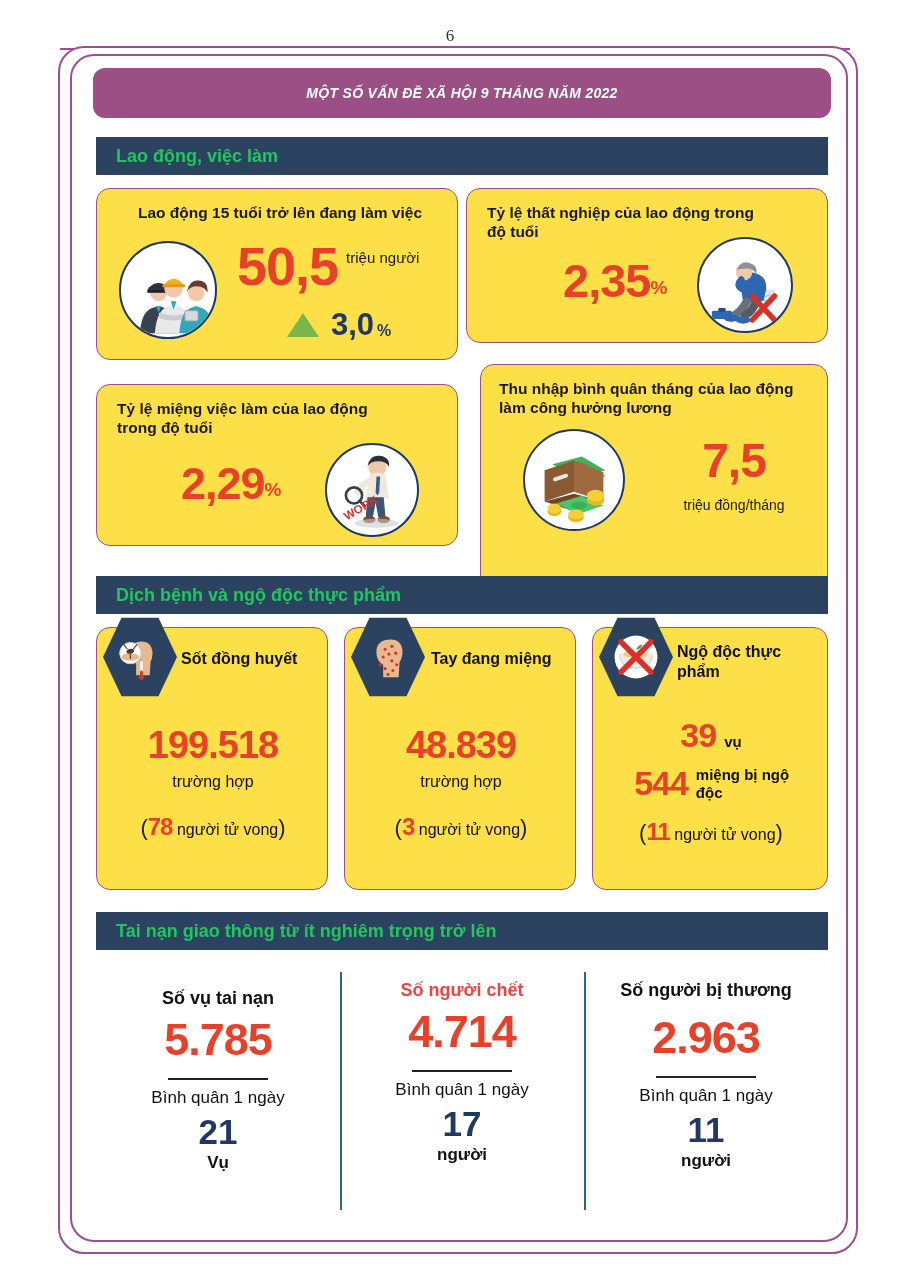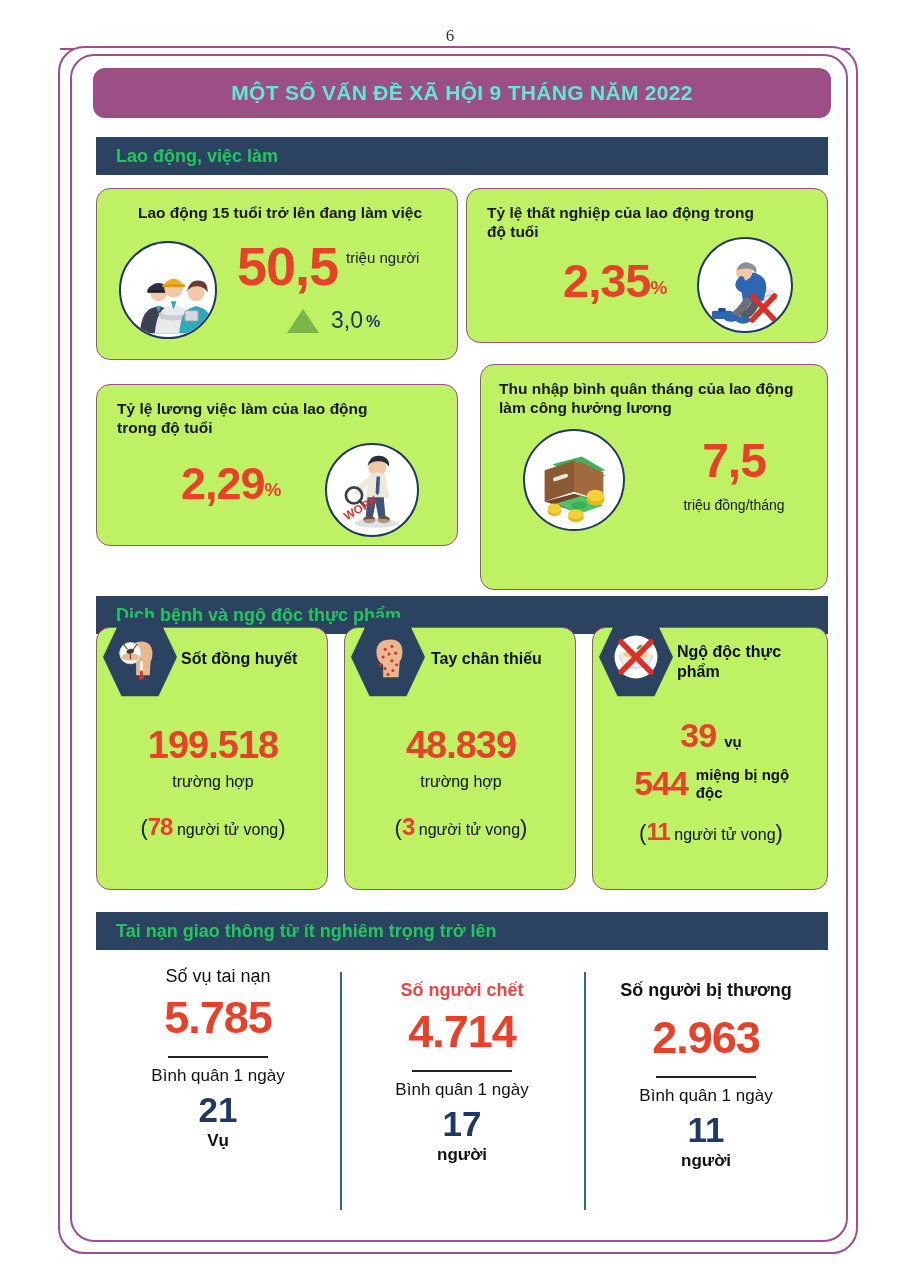--- a/index.html
+++ b/index.html
@@ -33,32 +33,32 @@
 
   .content { position: absolute; left: 70px; top: 54px; width: 778px; height: 1188px; }
 
   
   .title-banner {
     position: absolute; left: 23px; top: 14px; width: 738px; height: 50px;
     background: #9B4F85; border-radius: 12px;
     display: flex; align-items: center; justify-content: center;
   }
   .title-banner .t {
-    color: #5eead4; font-weight: bold; font-size: 21px; letter-spacing: .3px;
+    color: #ffffff; font-weight: bold; font-size: 14px; letter-spacing: .3px; font-style: italic;
   }
 
   
   .sec-head {
     position: absolute; height: 38px; background: #2C4261;
     display: flex; align-items: center; padding-left: 20px;
   }
   .sec-head .t { color:#22c55e; font-weight:bold; font-size: 18px; }
 
   .card {
-    position: absolute; background: #bef264;
+    position: absolute; background: #fde047;
     border: 1.6px solid #9B4F85; border-radius: 14px;
   }
   .card-title {
     font-weight: bold; font-size: 15.5px; color: #1a1a1a; line-height: 1.25;
   }
 
   .big-num {
     color: #E8412A; font-weight: bold;
     font-family: "Liberation Sans", sans-serif;
     letter-spacing: -1px;
@@ -134,21 +134,21 @@
         </svg>
       </div>
 
       <div style="position:absolute; left:140px; top:52px; display:flex; align-items:flex-start; gap:8px;">
         <span class="big-num" style="font-size:54px; line-height:.95;">50,5</span>
         <span class="unit" style="margin-top:8px; font-size:15px;">triệu người</span>
       </div>
 
       <div style="position:absolute; left:190px; top:118px; display:flex; align-items:center; gap:12px;">
         <span style="width:0;height:0;border-left:16px solid transparent;border-right:16px solid transparent;border-bottom:24px solid #7AB648;display:inline-block;"></span>
-        <span class="navy" style="font-size:23px; font-weight:normal;">3,0</span>
+        <span class="navy" style="font-size:31px; font-weight:bold;">3,0</span>
         <span class="navy" style="font-size:16px; font-weight:bold; margin-left:-9px; align-self:flex-end; padding-bottom:3px;">%</span>
       </div>
     </div>
 
     <div class="card" style="left:396px; top:134px; width:362px; height:155px;">
       <div class="card-title" style="position:absolute; left:20px; top:14px; width:280px;">Tỷ lệ thất nghiệp của lao động trong độ tuổi</div>
 
       <div style="position:absolute; left:96px; top:68px; display:flex; align-items:flex-end;">
         <span class="big-num" style="font-size:47px; line-height:1;">2,35</span>
         <span class="big-num" style="font-size:19px; padding-bottom:5px;">%</span>
@@ -174,21 +174,21 @@
 
           <rect x="14" y="78" width="22" height="9" rx="2" fill="#2D67B2"></rect>
           <rect x="21" y="75" width="8" height="4" rx="1" fill="#1E4E8C"></rect>
 
           <path d="M58 62 L82 88 M82 62 L58 88" stroke="#D8312A" stroke-width="6" stroke-linecap="round"></path>
         </svg>
       </div>
     </div>
 
     <div class="card" style="left:26px; top:330px; width:362px; height:162px;">
-      <div class="card-title" style="position:absolute; left:20px; top:14px; width:290px;">Tỷ lệ lương việc làm của lao động trong độ tuổi</div>
+      <div class="card-title" style="position:absolute; left:20px; top:14px; width:290px;">Tỷ lệ miệng việc làm của lao động trong độ tuổi</div>
 
       <div style="position:absolute; left:84px; top:76px; display:flex; align-items:flex-end;">
         <span class="big-num" style="font-size:45px; line-height:1;">2,29</span>
         <span class="big-num" style="font-size:19px; padding-bottom:5px;">%</span>
       </div>
 
       <div class="circ-icon" style="position:absolute; left:228px; top:58px; width:94px; height:94px;">
         <svg class="ill" viewBox="0 0 100 100">
           <circle cx="50" cy="50" r="49" fill="#fff"></circle>
 
@@ -241,21 +241,21 @@
           <ellipse cx="52" cy="85" rx="8" ry="5" fill="#F5CE38"></ellipse>
         </svg>
       </div>
 
       <div style="position:absolute; left:178px; top:72px; text-align:center; width:150px;">
         <div class="big-num" style="font-size:48px; line-height:1;">7,5</div>
         <div class="unit" style="margin-top:12px; font-size:14px;">triệu đồng/tháng</div>
       </div>
     </div>
 
-    <div class="sec-head" style="left:26px; top:522px; width:732px;margin-top:20px;">
+    <div class="sec-head" style="left:26px; top:522px; width:732px;">
       <span class="t">Dịch bệnh và ngộ độc thực phẩm</span>
     </div>
 
     <div class="card" style="left:26px; top:573px; width:232px; height:263px;">
       <div class="hexbox" style="position:absolute; left:6px; top:-12px; width:74px; height:82px;">
         <div class="hex">
           <svg viewBox="0 0 60 60" width="58" height="58">
             <path d="M32 14 q10 0 11 11 q0 6-2 10 l-1 14 -14 0 0-12 q-6-4-6-12 q0-11 12-11z" fill="#E8B98E"></path>
             <path d="M31 30 q-3 4-1 8 l3 0" fill="#D9A47A"></path>
             <circle cx="20" cy="26" r="11" fill="#fff" stroke="#CBD0D6"></circle>
@@ -291,21 +291,21 @@
             <circle cx="25" cy="30" r="1.6" fill="#D8312A"></circle>
               <circle cx="34" cy="34" r="1.6" fill="#D8312A"></circle>
             <circle cx="27" cy="42" r="1.6" fill="#D8312A"></circle>
               <circle cx="35" cy="44" r="1.6" fill="#D8312A"></circle>
             <circle cx="30" cy="48" r="1.6" fill="#D8312A"></circle>
               <circle cx="39" cy="38" r="1.6" fill="#D8312A"></circle>
             <circle cx="22" cy="38" r="1.6" fill="#D8312A"></circle>
           </svg>
         </div>
       </div>
-      <div style="position:absolute; left:86px; top:22px; font-weight:bold; font-size:16px; color:#111;">Tay chân thiếu</div>
+      <div style="position:absolute; left:86px; top:22px; font-weight:bold; font-size:16px; color:#111;">Tay đang miệng</div>
 
       <div class="big-num" style="position:absolute; left:0; top:96px; width:232px; text-align:center; font-size:38px;">48.839</div>
       <div style="position:absolute; left:0; top:145px; width:232px; text-align:center; font-size:16px; color:#111;">trường hợp</div>
 
       <div style="position:absolute; left:0; top:185px; width:232px; text-align:center;">
         <span class="paren">(</span><span class="big-num" style="font-size:24px;">3</span>
         <span style="font-size:16px; color:#111;">người tử vong</span><span class="paren">)</span>
       </div>
     </div>
 
@@ -344,21 +344,21 @@
     <div class="sec-head" style="left:26px; top:858px; width:732px;">
       <span class="t">Tai nạn giao thông từ ít nghiêm trọng trở lên</span>
     </div>
 
     <div style="position:absolute; left:26px; top:896px; width:732px; height:282px;">
 
       <div class="divider-v" style="left:244px; top:22px; height:238px;"></div>
       <div class="divider-v" style="left:488px; top:22px; height:238px;"></div>
 
       <div style="position:absolute; left:0; top:0; width:244px; text-align:center;">
-        <div style="margin-top:16px; font-weight:normal; font-size:18px; color:#111;">Số vụ tai nạn</div>
+        <div style="margin-top:38px; font-weight:bold; font-size:18px; color:#111;">Số vụ tai nạn</div>
         <div class="big-num" style="margin-top:8px; font-size:45px; line-height:1;">5.785</div>
         <div class="rule-h" style="width:100px; margin:16px auto 0;"></div>
         <div style="margin-top:8px; font-size:17px; color:#111;">Bình quân 1 ngày</div>
         <div class="navy" style="margin-top:6px; font-size:35px; font-weight:bold; line-height:1;">21</div>
         <div style="margin-top:4px; font-size:17px; font-weight:bold; color:#111;">Vụ</div>
       </div>
 
       <div style="position:absolute; left:244px; top:0; width:244px; text-align:center;">
         <div style="margin-top:30px; font-weight:bold; font-size:18px; color:#ef4444;">Số người chết</div>
         <div class="big-num" style="margin-top:8px; font-size:45px; line-height:1;">4.714</div>

